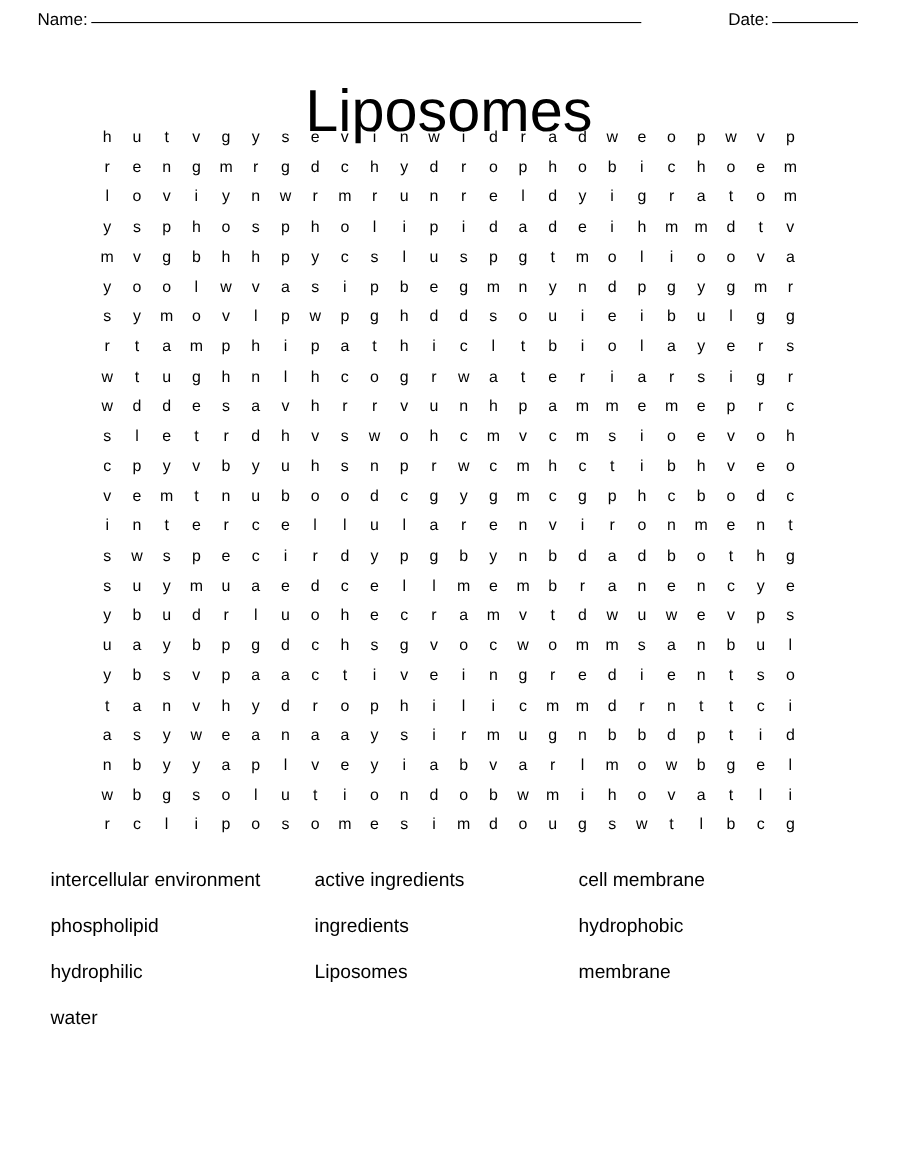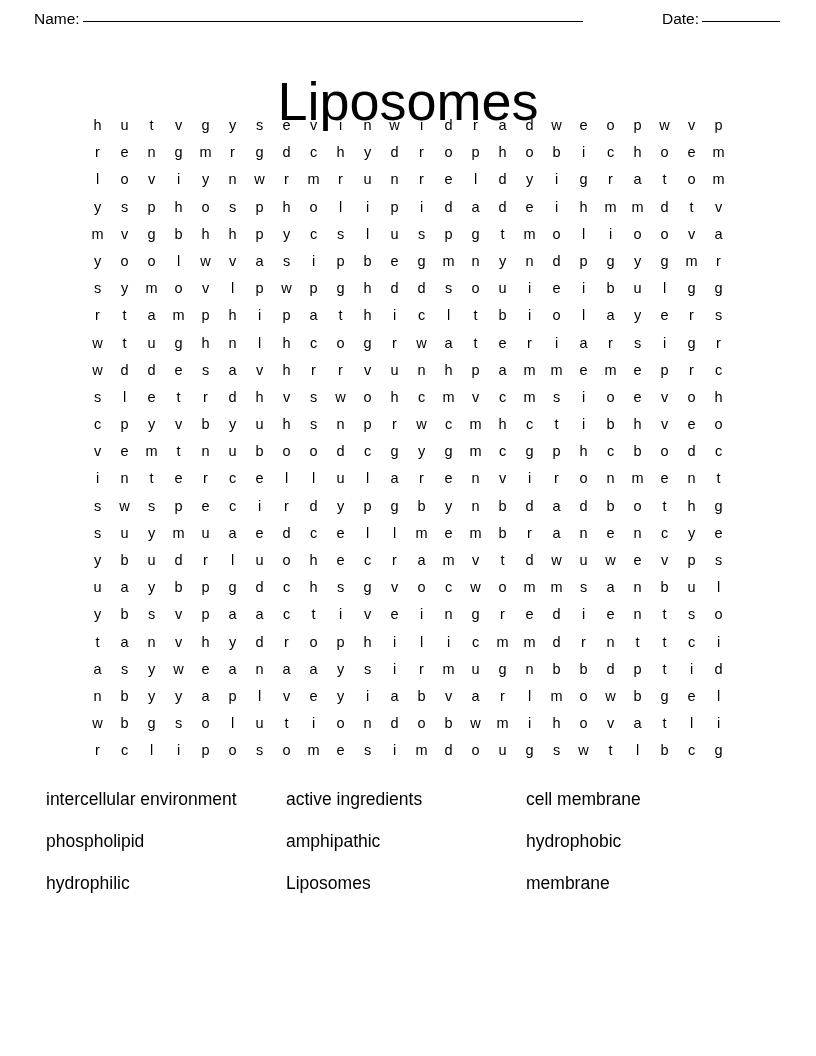--- a/index.html
+++ b/index.html
@@ -691,19 +691,20 @@
     <div class="cell">b</div>
     <div class="cell">c</div>
     <div class="cell">g</div>
   </div>
 
 <div class="word-list">
     <div class="word">intercellular environment</div>
     <div class="word">active ingredients</div>
     <div class="word">cell membrane</div>
     <div class="word">phospholipid</div>
-    <div class="word">amphipathic</div>
+    <div class="word">ingredients</div>
     <div class="word">hydrophobic</div>
     <div class="word">hydrophilic</div>
     <div class="word">Liposomes</div>
     <div class="word">membrane</div>
+    <div class="word">water</div>
     <div class="word empty"></div>
   </div>
 
 </body></html>

